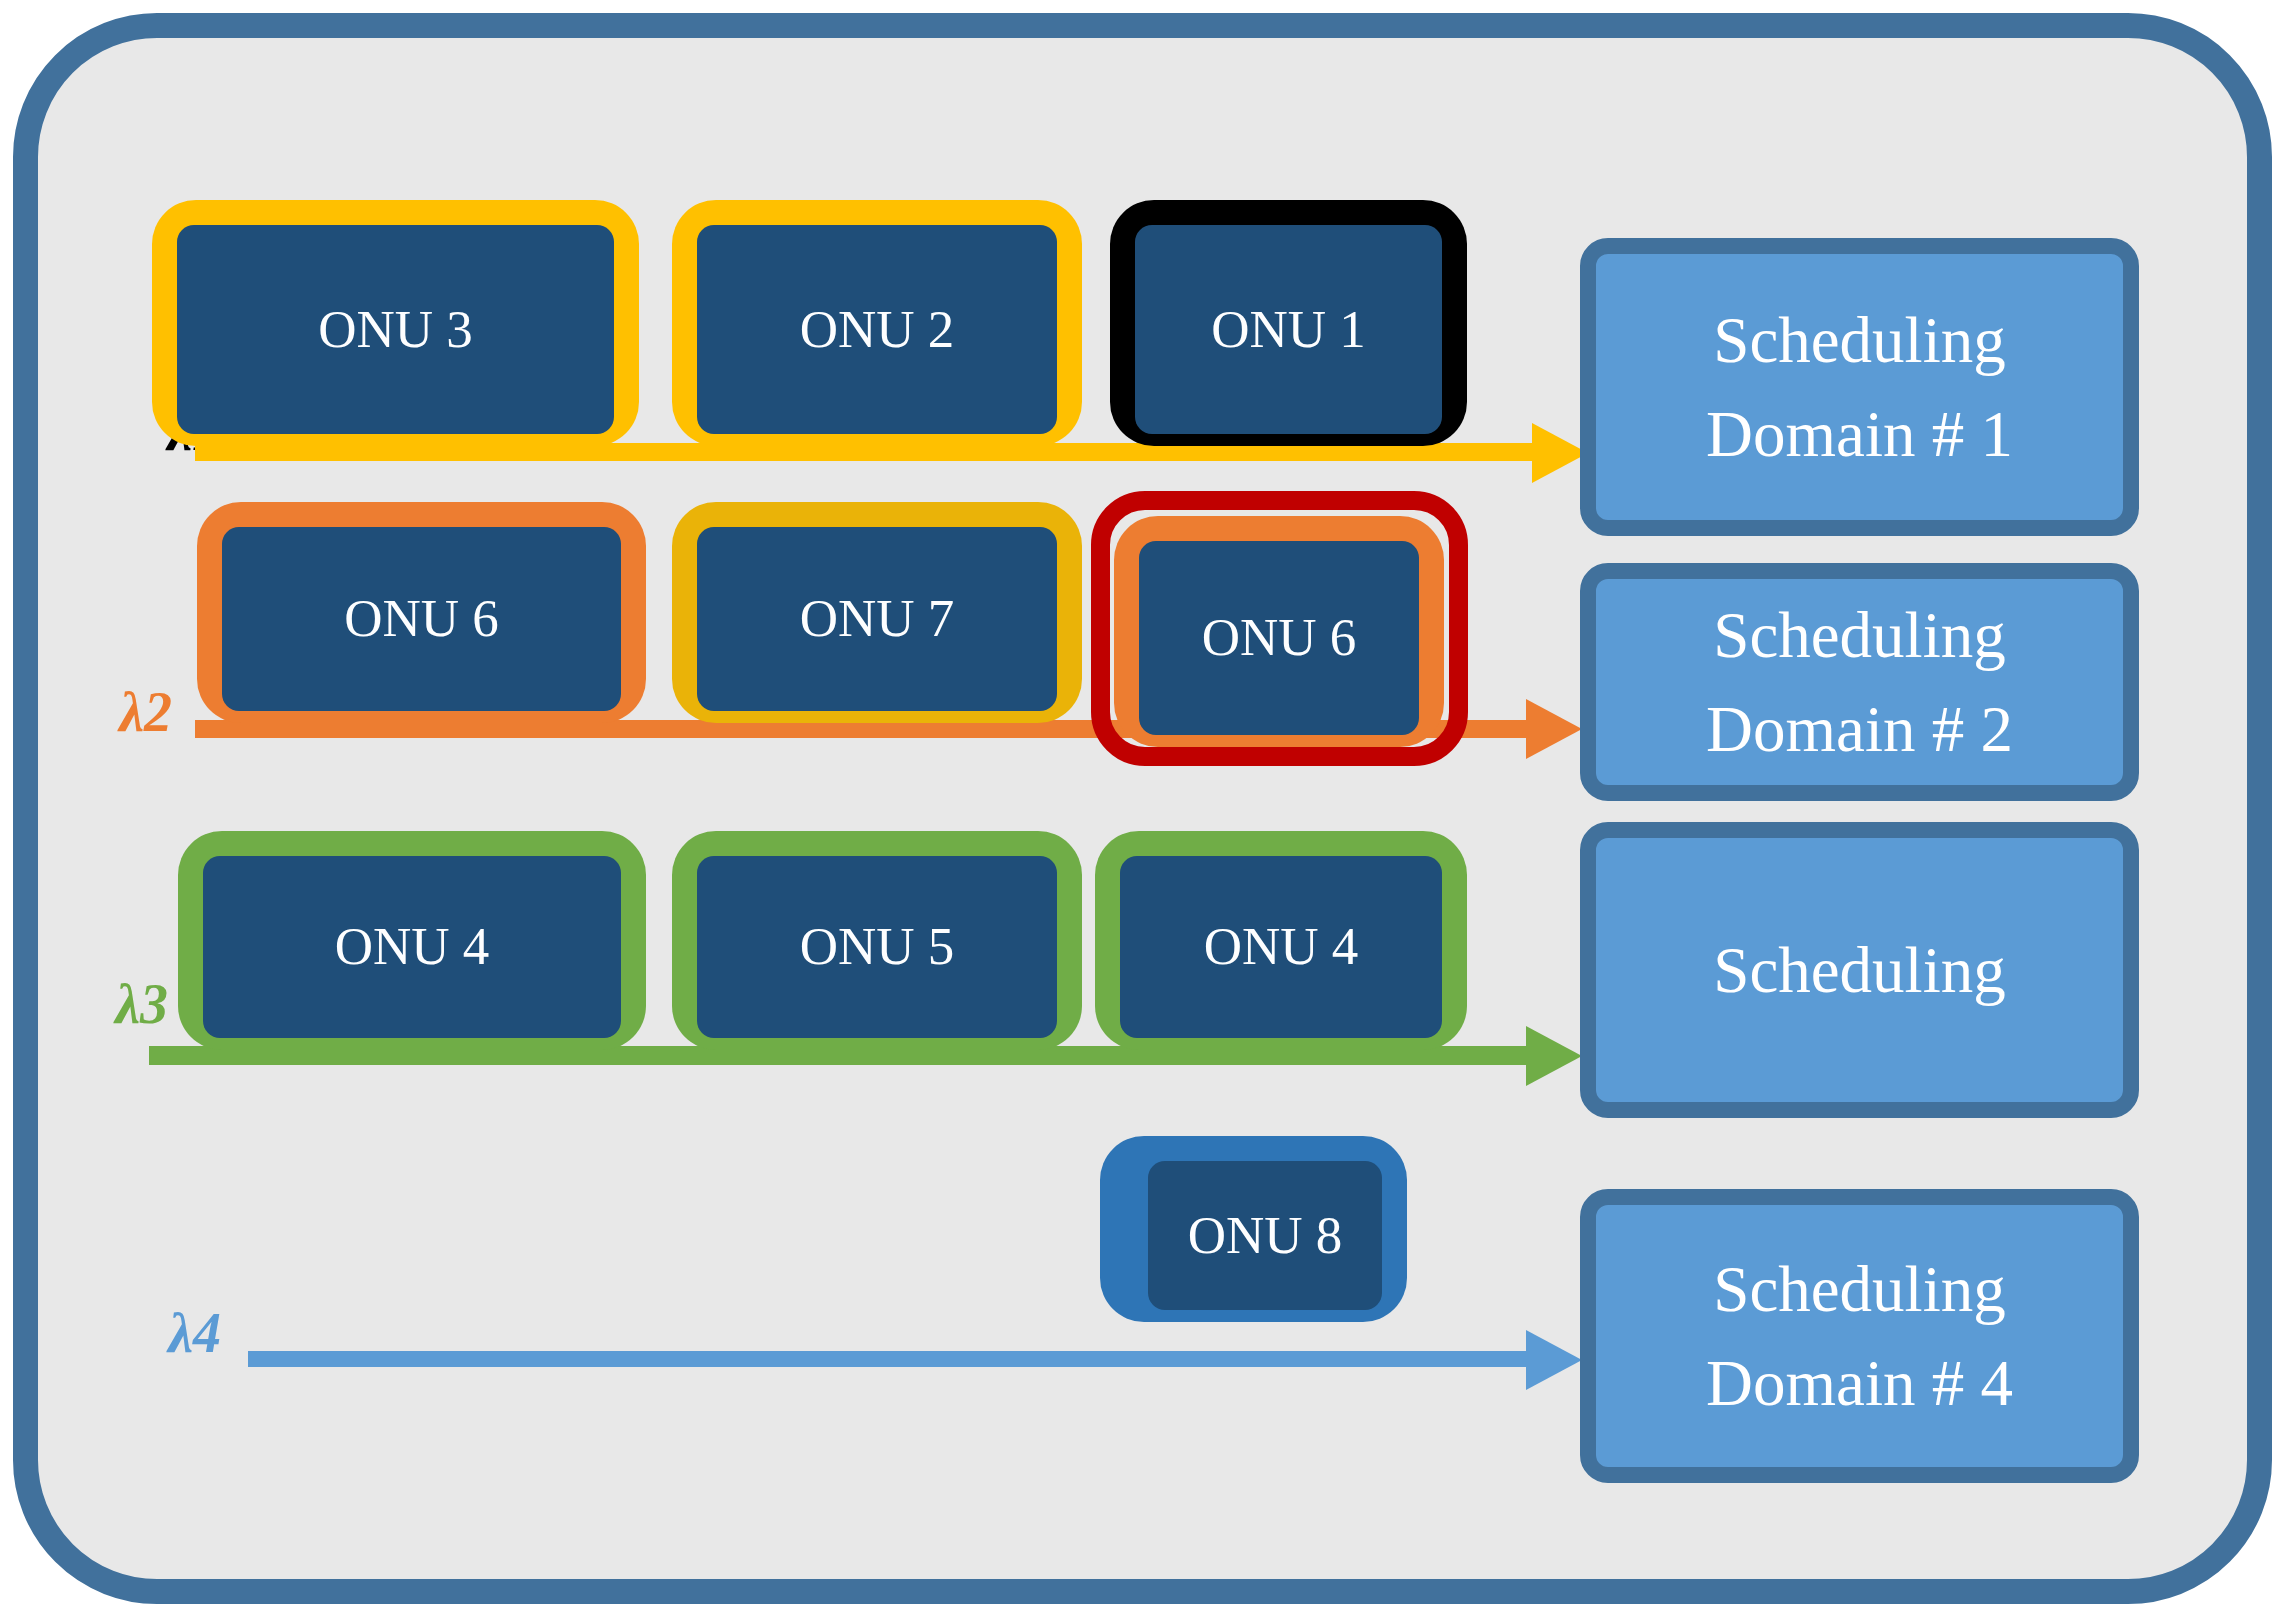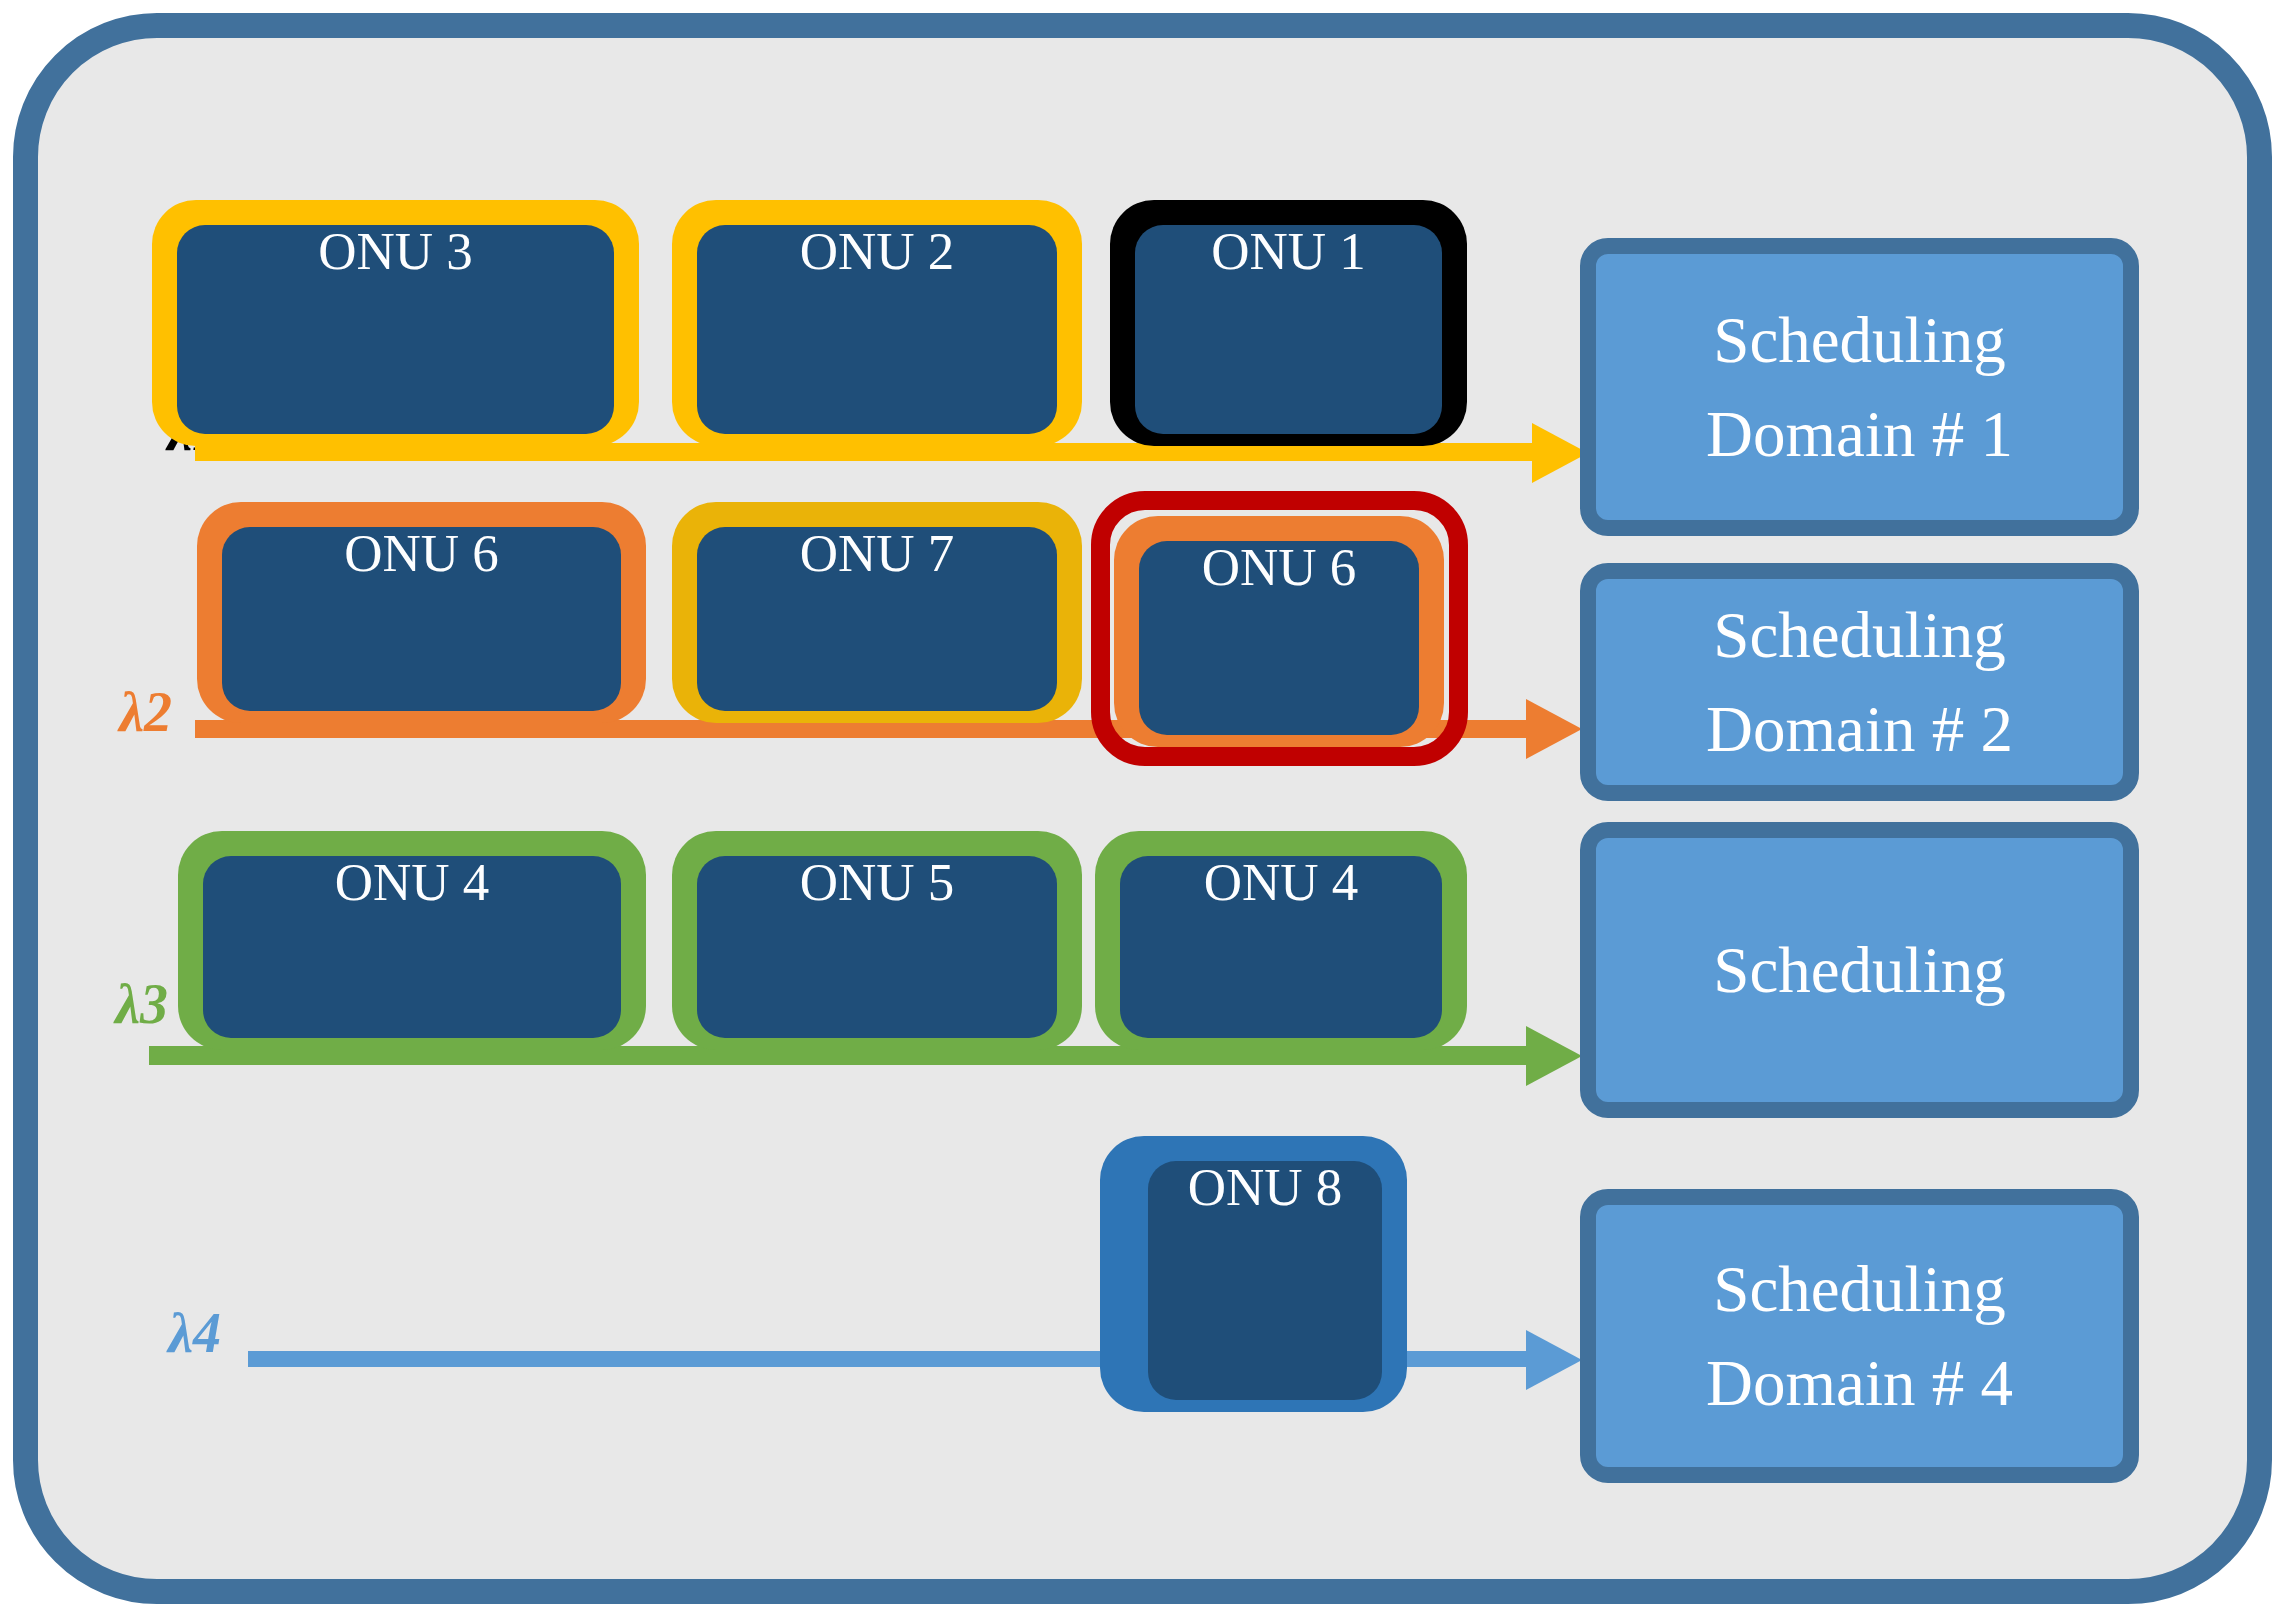--- a/index.html
+++ b/index.html
@@ -8,22 +8,22 @@
   #frame{position:absolute;left:13.4px;top:13.4px;width:2259px;height:1591px;
          box-sizing:border-box;border:25px solid #41719C;border-radius:144px;
          background:#E8E8E8;}
   .lambda-label{position:absolute;font-weight:bold;font-style:italic;
                 font-size:56px;text-align:right;line-height:1;}
   .wline{position:absolute;}
   .ahead{position:absolute;width:0;height:0;
          border-top:30px solid transparent;border-bottom:30px solid transparent;}
   .onu-outer{position:absolute;box-sizing:border-box;border-radius:44px;
              padding:25px 25px 12.5px 25px;}
-  .onu-inner{width:100%;height:100%;background:#1F4E79;border-radius:28px;
-             display:flex;align-items:flex-start;justify-content:center;}
+  .onu-inner{width:100%;height:100%;background:#1F4E79;border-radius:17px;
+             display:flex;align-items:center;justify-content:center;}
   .onu-text{color:#FDFEFF;font-size:53px;line-height:1;white-space:nowrap;}
   .ring{position:absolute;box-sizing:border-box;border:19px solid #C00000;
         border-radius:54px;background:transparent;}
   .sd-box{position:absolute;box-sizing:border-box;background:#5B9BD5;
           border:16.3px solid #41719C;border-radius:28px;color:#ffffff;
           display:flex;flex-direction:column;align-items:center;justify-content:center;
           text-align:center;}
   .sd-line{font-size:65px;line-height:1.45;white-space:nowrap;}
 </style>
 </head>
@@ -104,21 +104,21 @@
   </div>
 
   <div class="sd-box" style="left:1580px;top:822px;width:559px;height:296px;">
     <div class="sd-line">Scheduling</div>
   </div>
 
   <div class="lambda-label" style="left:67px;top:1305px;width:154px;color:#5B9BD5;">λ4</div>
   <div class="wline" style="left:248px;top:1351px;width:1278px;height:16.3px;background:#5B9BD5;"></div>
   <div class="ahead" style="left:1526px;top:1330px;border-left:56px solid #5B9BD5;"></div>
 
-  <div class="onu-outer" style="left:1100px;top:1136px;width:307px;height:276px;background:#2E75B6;padding-left:48px;">
+  <div class="onu-outer" style="left:1100px;top:1136px;width:307px;height:186px;background:#2E75B6;padding-left:48px;">
     <div class="onu-inner">
       <span class="onu-text">ONU 8</span>
     </div>
   </div>
 
   <div class="sd-box" style="left:1580px;top:1189px;width:559px;height:294px;">
     <div class="sd-line">Scheduling</div>
     <div class="sd-line">Domain # 4</div>
   </div>
 </div>

